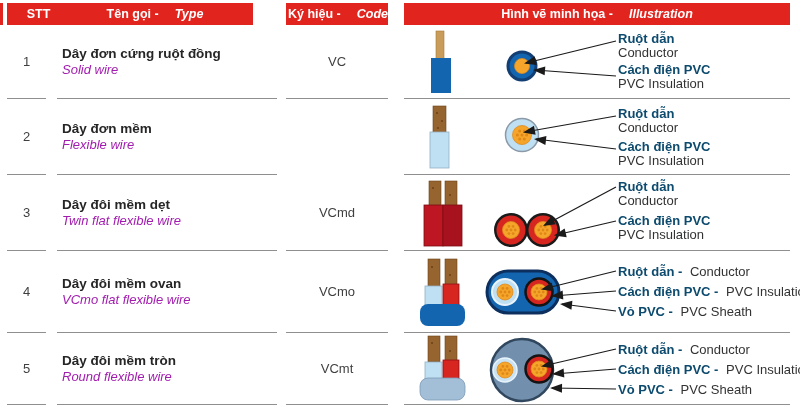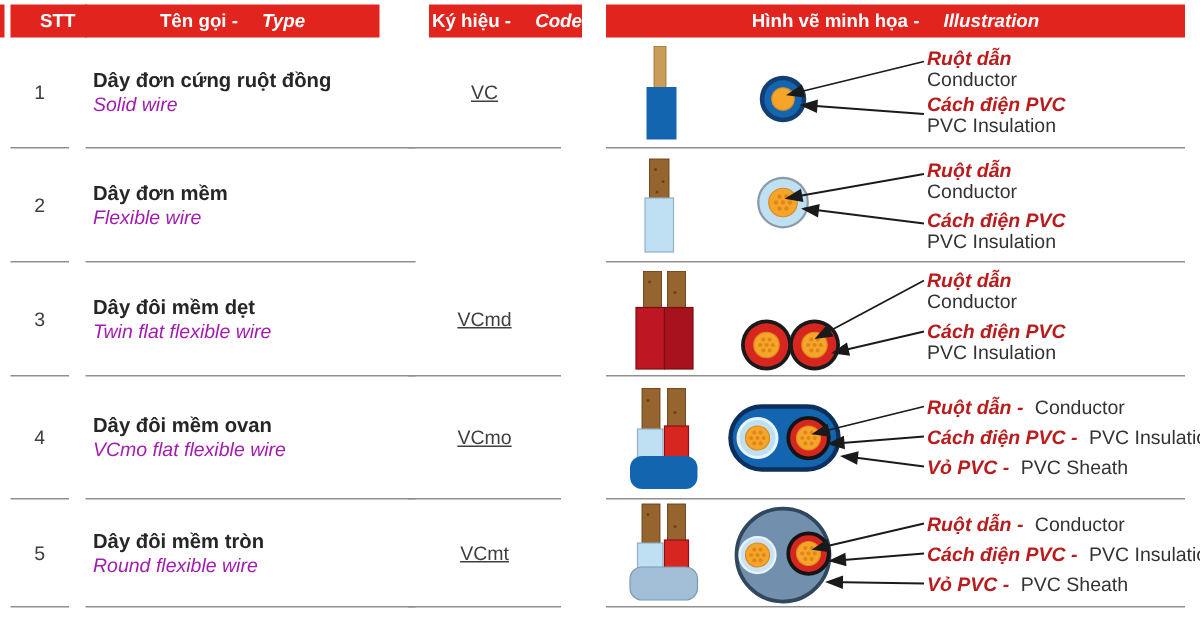--- a/index.html
+++ b/index.html
@@ -11,34 +11,34 @@
           display:flex; align-items:center; justify-content:center; gap:4px;
           font-size:12.5px; font-weight:bold; }
   .hbox .hit { font-style:italic;margin-left:12px; }
 
   
   .row  { position:absolute; left:0; width:800px; }
   .cell { position:absolute; top:0; height:100%; box-sizing:border-box;
           border-bottom:1.5px solid #8F8F8F; }
   .c1 { left:7px;   width:39px;  }
   .c2 { left:57px;  width:220px; }
-  .c3 { left:272px; width:102px;text-decoration:underline; }
+  .c3 { left:286px; width:102px; }
   .c4 { left:404px; width:386px; }
 
   .num, .code { display:flex; align-items:center; justify-content:center;
                 font-size:13px; color:#3F3F3F; }
   .namecell { display:flex; flex-direction:column; justify-content:center; padding-left:5px; }
   .nvi { font-weight:bold; font-size:13.5px; color:#262626; line-height:16px; }
   .nen { font-style:italic; font-size:13px; color:#a21caf; line-height:15px; }
 
   .art { position:absolute; left:0; top:0; }
 
   
   .lblgrp { position:absolute; left:214px; white-space:nowrap; }
-  .lvi { font-weight:bold; font-size:13px; color:#b91c1c; line-height:14px;font-style:italic; }
+  .lvi { font-weight:bold; font-size:13px; color:#0c4a6e; line-height:14px; }
   .len { font-size:13px; color:#333333; line-height:14px; }
 
   
   .lblline { position:absolute; left:214px; white-space:nowrap; font-size:13px; line-height:15px; }
   .lblline .lvi { margin-right:4px;text-align:center; }
 </style>
 </head>
 <body>
 
 <div class="stage">

